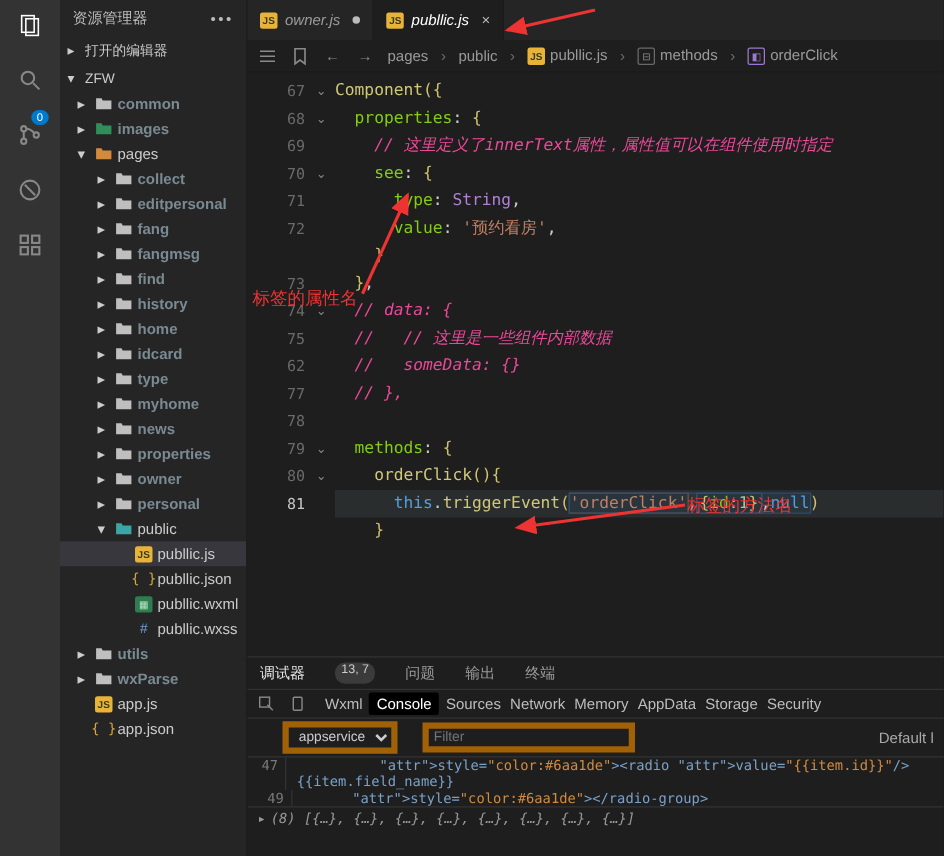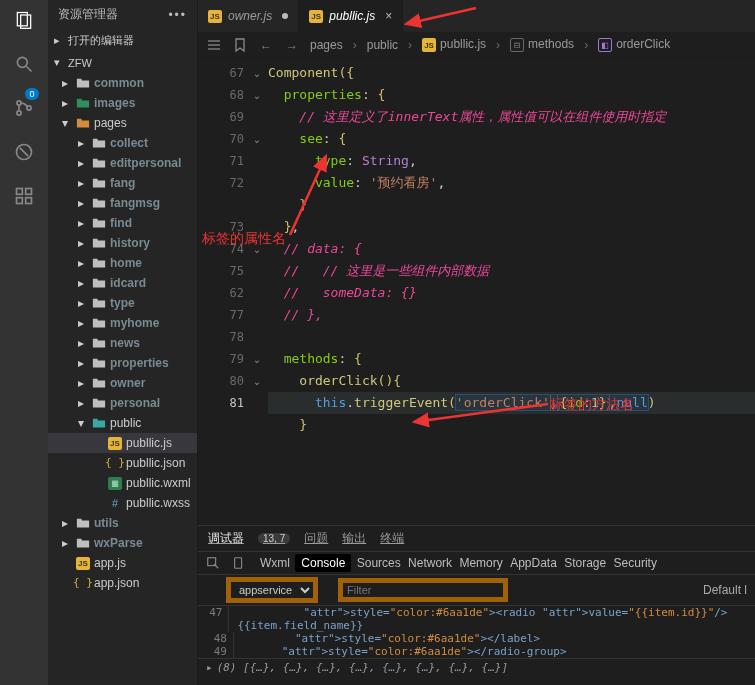--- a/index.html
+++ b/index.html
@@ -114,21 +114,21 @@
   
   .anno { position:absolute; color:#e33; font-size:14px; font-weight:500; pointer-events:none; white-space:nowrap; }
   .arrow { position:absolute; pointer-events:none; }
   .arrow svg { overflow:visible; }
 
   
   .panel {
     height:160px; background:#1e1e1e; border-top:1px solid #333;
     display:flex; flex-direction:column; font-size:12px;
   }
-  .panel-tabs1 { display:flex; align-items:center; gap:14px; padding:4px 10px; color:#9a9a9a;text-decoration:underline;}
+  .panel-tabs1 { display:flex; gap:24px; padding:4px 10px; color:#9a9a9a;}
   .panel-tabs1 .pt { cursor:pointer; }
   .panel-tabs1 .pt.active { color:#e5e5e5; }
   .panel-tabs1 .count { background:#3b3b3b; padding:0 5px; border-radius:8px; font-size:10px; color:#ccc;}
   .devtools-bar {
     display:flex; align-items:center; gap:12px; padding:4px 8px; color:#bdbdbd;
     border-top:1px solid #333; border-bottom:1px solid #333;
   }
   .devtools-bar .dt { cursor:pointer; padding:2px 2px; }
   .devtools-bar .dt.active { color:#fff; background:#000; padding:2px 6px; border-radius:2px;}
   .devtools-bar .dicon { width:14px;height:14px; color:#888; cursor:pointer; display:inline-flex;align-items:center;justify-content:center;}
@@ -613,24 +613,20 @@
         <input placeholder="Filter" style="">
         <span class="lvl"><span>Default l</span></span>
       </div>
       <div class="console-body">
         <div id="consoleLines">
             <div class="cg">
               <div class="cln">47</div>
               <div class="chtml">&nbsp;&nbsp;&nbsp;&nbsp;&nbsp;&nbsp;&nbsp;&nbsp;&nbsp;&nbsp;<span <span="" class="&lt;span">"attr"</span>&gt;style=<span class="val">"color:#6aa1de"</span>&gt;&lt;radio <span class="&lt;span">"attr"</span>&gt;value=<span class="val">"{{item.id}}"</span>/&gt;{{item.field_name}}</div>
             </div>
             <div class="cg">
-              <div class="cln">48</div>
-              <div class="chtml">&nbsp;&nbsp;&nbsp;&nbsp;&nbsp;&nbsp;&nbsp;&nbsp;<span <span="" class="&lt;span">"attr"</span>&gt;style=<span class="val">"color:#6aa1de"</span>&gt;&lt;/label&gt;</div>
-            </div>
-            <div class="cg">
               <div class="cln">49</div>
               <div class="chtml">&nbsp;&nbsp;&nbsp;&nbsp;&nbsp;&nbsp;<span <span="" class="&lt;span">"attr"</span>&gt;style=<span class="val">"color:#6aa1de"</span>&gt;&lt;/radio-group&gt;</div>
             </div>
           </div>
         <div class="expand-row">
           <span class="tri">▸</span><i>(8) [{…}, {…}, {…}, {…}, {…}, {…}, {…}, {…}]</i>
         </div>
       </div>
     </div>
   </div>

